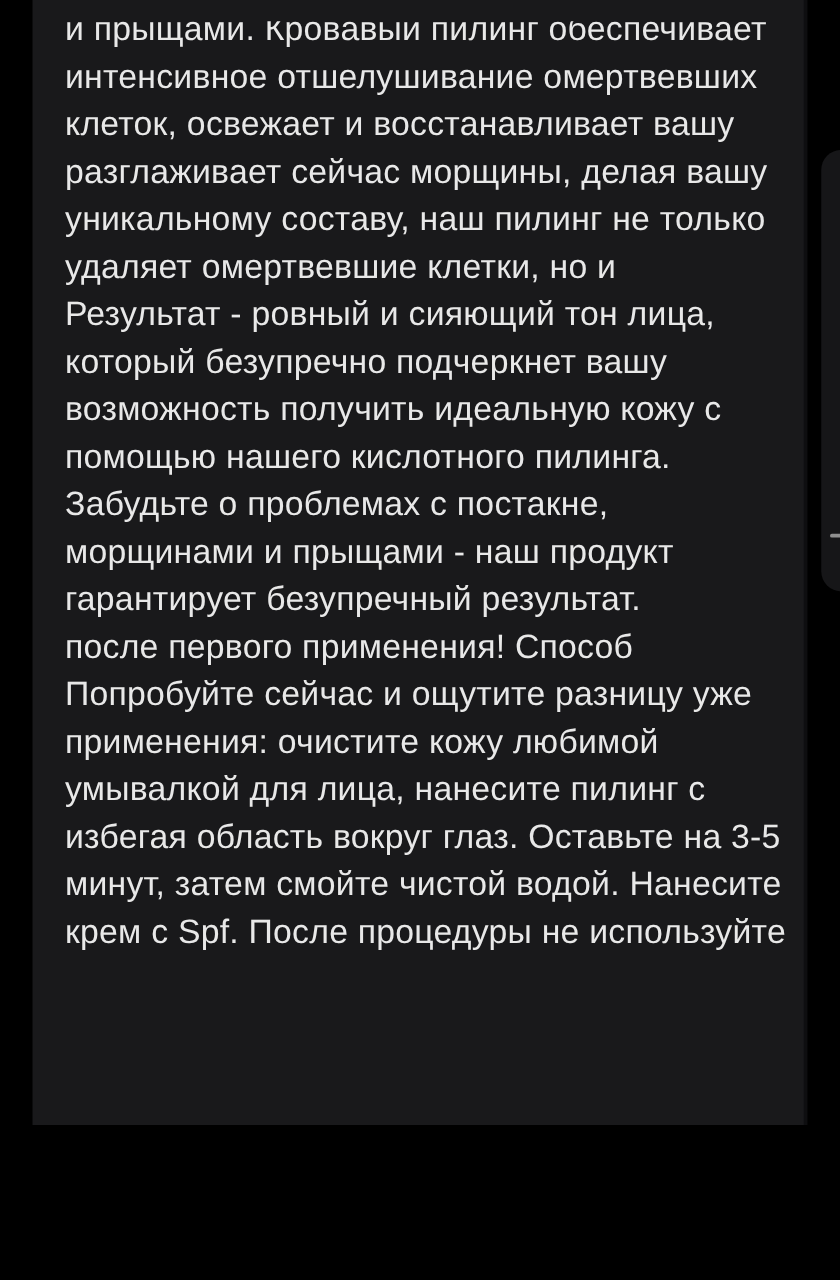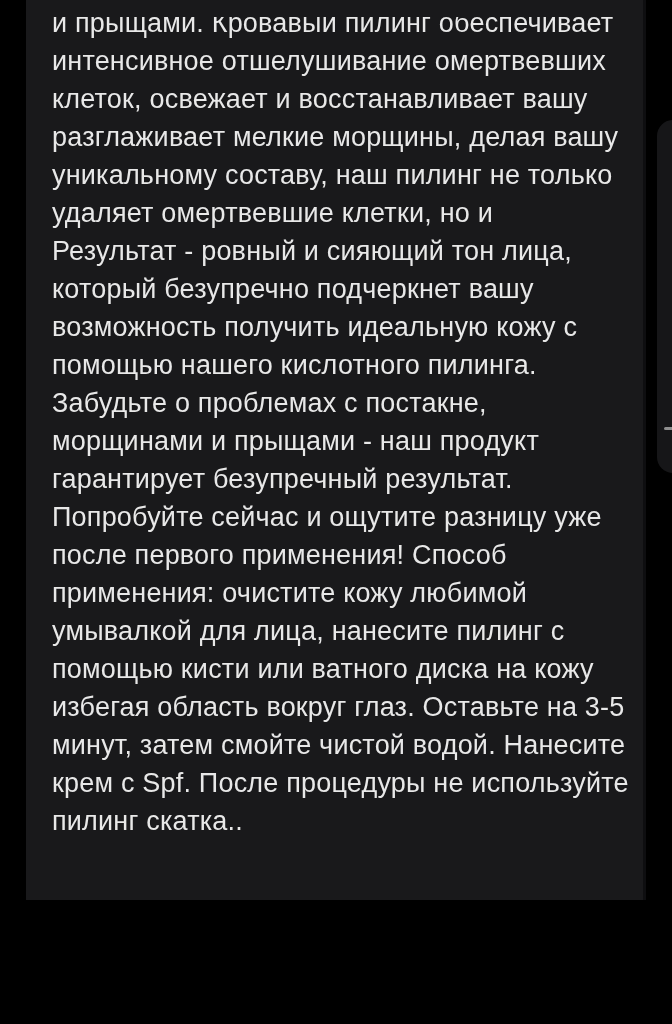--- a/index.html
+++ b/index.html
@@ -72,39 +72,37 @@
 
 <div class="screen">
   <div class="gutter-left"></div>
 
   <div class="content">
     <div class="text-clip">
       <div class="text-block">
           <div class="line">и прыщами. Кровавый пилинг обеспечивает</div>
           <div class="line">интенсивное отшелушивание омертвевших</div>
           <div class="line">клеток, освежает и восстанавливает вашу</div>
-          <div class="line">разглаживает мелкие морщины, делая вашу</div>
+          <div class="line">разглаживает сейчас морщины, делая вашу</div>
           <div class="line">уникальному составу, наш пилинг не только</div>
           <div class="line">удаляет омертвевшие клетки, но и</div>
           <div class="line">Результат - ровный и сияющий тон лица,</div>
           <div class="line">который безупречно подчеркнет вашу</div>
           <div class="line">возможность получить идеальную кожу с</div>
           <div class="line">помощью нашего кислотного пилинга.</div>
           <div class="line">Забудьте о проблемах с постакне,</div>
           <div class="line">морщинами и прыщами - наш продукт</div>
           <div class="line">гарантирует безупречный результат.</div>
+          <div class="line">после первого применения! Способ</div>
           <div class="line">Попробуйте сейчас и ощутите разницу уже</div>
-          <div class="line">после первого применения! Способ</div>
           <div class="line">применения: очистите кожу любимой</div>
           <div class="line">умывалкой для лица, нанесите пилинг с</div>
-          <div class="line">помощью кисти или ватного диска на кожу</div>
           <div class="line">избегая область вокруг глаз. Оставьте на 3-5</div>
           <div class="line">минут, затем смойте чистой водой. Нанесите</div>
           <div class="line">крем с Spf. После процедуры не используйте</div>
-          <div class="line">пилинг скатка..</div>
         </div>
     </div>
   </div>
 
   <div class="gutter-right"></div>
 
   <div class="edge-panel"></div>
   <div class="edge-handle"></div>
 </div>
 

